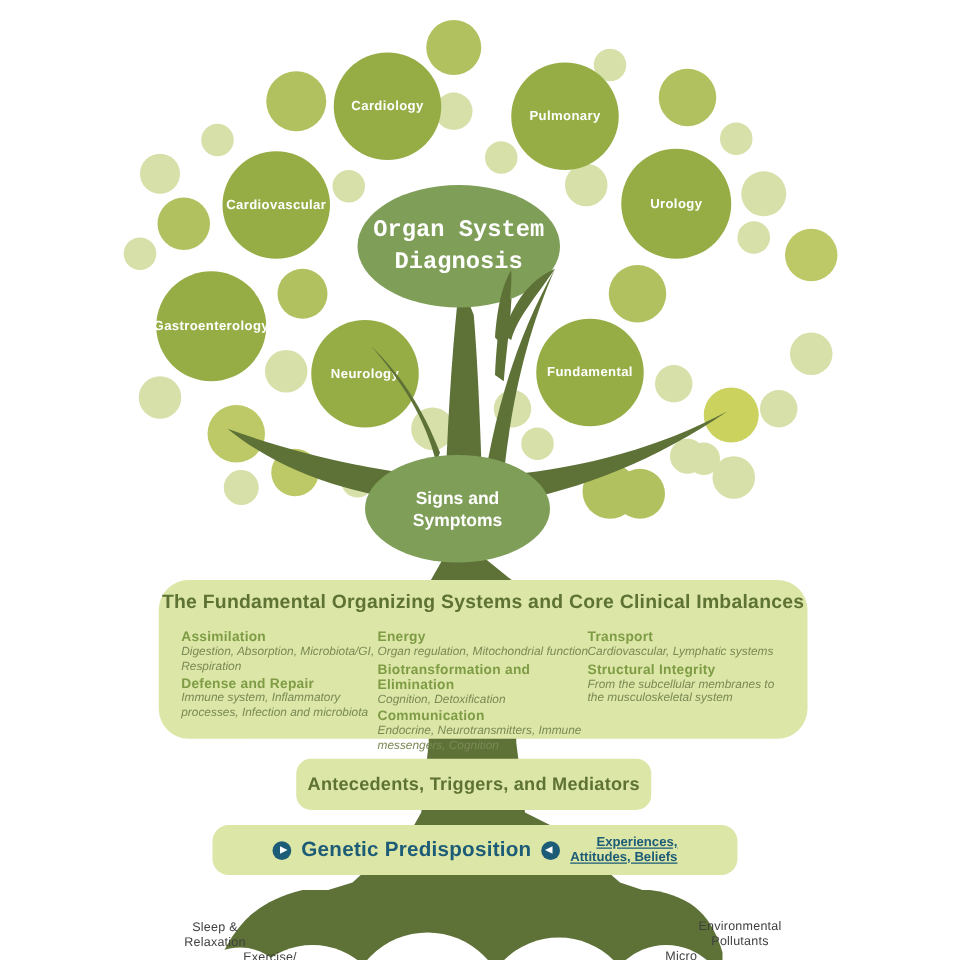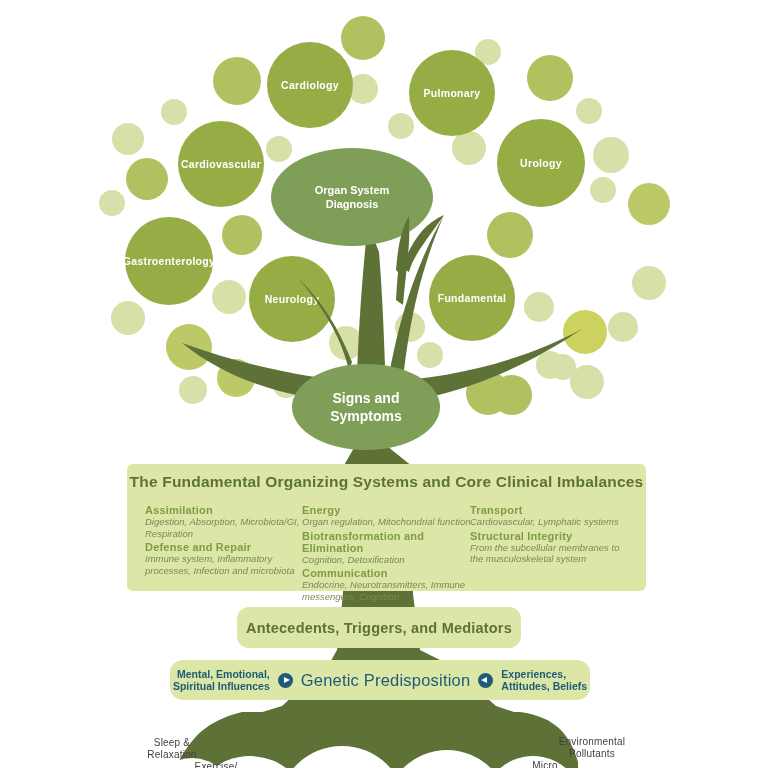--- a/index.html
+++ b/index.html
@@ -14,41 +14,41 @@
   .layer{position:absolute;left:0;top:0;width:768px;height:768px;}
   .deco-circle{position:absolute;border-radius:50%;}
   .deco-d{background:var(--deco-dark);} .deco-l{background:var(--deco-light);}
   .deco-m{background:var(--deco-mid);} .deco-y{background:var(--deco-yellow);}
   .organ-circle{position:absolute;border-radius:50%;background:var(--circle-green);
     display:flex;align-items:center;justify-content:center;color:#fff;font-weight:bold;
     font-size:10.5px;letter-spacing:.3px;white-space:nowrap;z-index:2;}
   .big-ellipse{position:absolute;border-radius:50%;background:var(--ellipse-green);
     display:flex;align-items:center;justify-content:center;text-align:center;color:#fff;
     font-weight:bold;white-space:pre-line;z-index:4;}
-  #organ-ellipse{left:271px;top:148px;width:162px;height:98px;font-size:11px;line-height:1.3;}
+  #organ-ellipse{left:286px;top:148px;width:162px;height:98px;font-size:19px;line-height:1.3;font-family:Liberation Mono, monospace;}
   #signs-ellipse{left:292px;top:364px;width:148px;height:86px;font-size:14px;line-height:1.3;}
   svg.tree{z-index:3;} svg.tips{z-index:5;} svg.roots{z-index:7;}
   .panel{position:absolute;background:var(--panel-bg);z-index:6;}
-  #fundamentals-box{left:127px;top:464px;width:519px;height:127px;border-radius:6px;}
+  #fundamentals-box{left:127px;top:464px;width:519px;height:127px;border-radius:24px;}
   #fundamentals-box .box-title{margin-top:9px;text-align:center;font-size:15.5px;font-weight:bold;
     color:var(--panel-title);letter-spacing:.2px;}
   .box-col{position:absolute;top:38px;}
   #col-1{left:18px;width:158px;} #col-2{left:175px;width:172px;} #col-3{left:343px;width:162px;}
   .entry-heading{font-size:11px;font-weight:bold;color:var(--heading-green);letter-spacing:.2px;
     margin-top:2px;}
   .entry-detail{font-size:9.5px;font-style:italic;color:var(--detail-olive);line-height:1.22;
     margin-bottom:2px;}
   #antecedents-bar{left:237px;top:607px;width:284px;height:41px;border-radius:12px;
     display:flex;align-items:center;justify-content:center;font-size:14.5px;font-weight:bold;
     color:var(--panel-title);letter-spacing:.2px;}
   #genetic-bar{left:170px;top:660px;width:420px;height:40px;border-radius:13px;
     display:flex;align-items:center;justify-content:center;gap:8px;color:var(--teal);}
   .gen-side{font-size:10.5px;font-weight:bold;line-height:1.15;white-space:pre-line;}
-  #gen-left{text-align:right;} #gen-right{text-align:left;}
-  #gen-center{font-size:16.5px;font-weight:normal;letter-spacing:.2px;white-space:nowrap;}
+  #gen-left{text-align:right;} #gen-right{text-align:right;text-decoration:underline;}
+  #gen-center{font-size:16.5px;font-weight:bold;letter-spacing:.2px;white-space:nowrap;}
   .play-icon{width:15px;height:15px;border-radius:50%;background:var(--teal);position:relative;
     flex:0 0 auto;}
   .play-icon::after{content:"";position:absolute;left:6px;top:4px;border-left:6px solid #fff;
     border-top:3.5px solid transparent;border-bottom:3.5px solid transparent;}
   .play-icon.flip::after{left:3px;border-left:none;border-right:6px solid #fff;}
   .root-label{position:absolute;z-index:8;font-size:10px;color:var(--root-text);
     text-align:center;line-height:1.18;white-space:pre-line;letter-spacing:.2px;}
   #root-label-sleep{left:132px;top:737px;width:80px;}
   #root-label-exercise{left:176px;top:761px;width:80px;}
   #root-label-environment{left:545px;top:736px;width:94px;}
@@ -151,22 +151,20 @@
       <div class="entry-heading">Transport</div>
       <div class="entry-detail">Cardiovascular, Lymphatic systems</div>
       <div class="entry-heading">Structural Integrity</div>
       <div class="entry-detail">From the subcellular membranes to the musculoskeletal system</div>
     </div>
   </div>
 
   <div class="panel" id="antecedents-bar">Antecedents, Triggers, and Mediators</div>
 
   <div class="panel" id="genetic-bar">
-    <span class="gen-side" id="gen-left">Mental, Emotional,
-Spiritual Influences</span>
     <span class="play-icon"></span>
     <span id="gen-center">Genetic Predisposition</span>
     <span class="play-icon flip"></span>
     <span class="gen-side" id="gen-right">Experiences,
 Attitudes, Beliefs</span>
   </div>
 
   <svg class="layer roots" viewBox="0 0 768 768">
     <path fill="#5e7238" d="M176,767 C190,738 206,721 242,712 L520,712 C556,717 570,735 578,762 L578,768 L176,768 Z"></path>
     <g fill="#ffffff">

